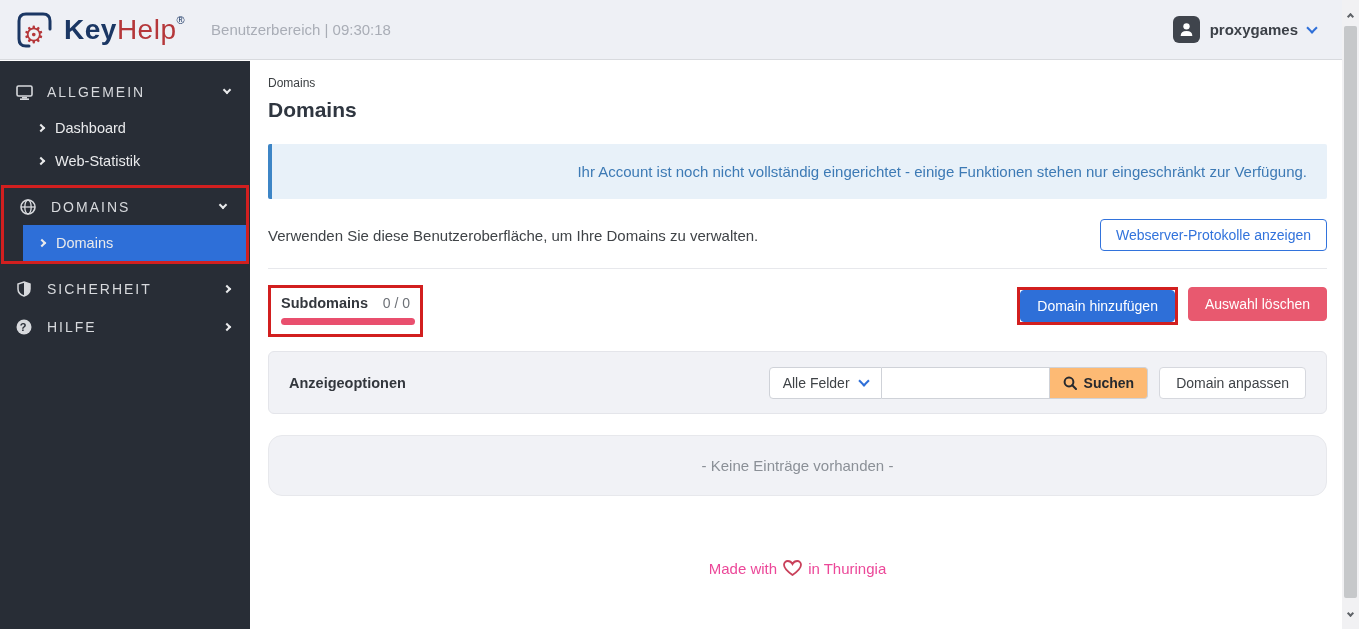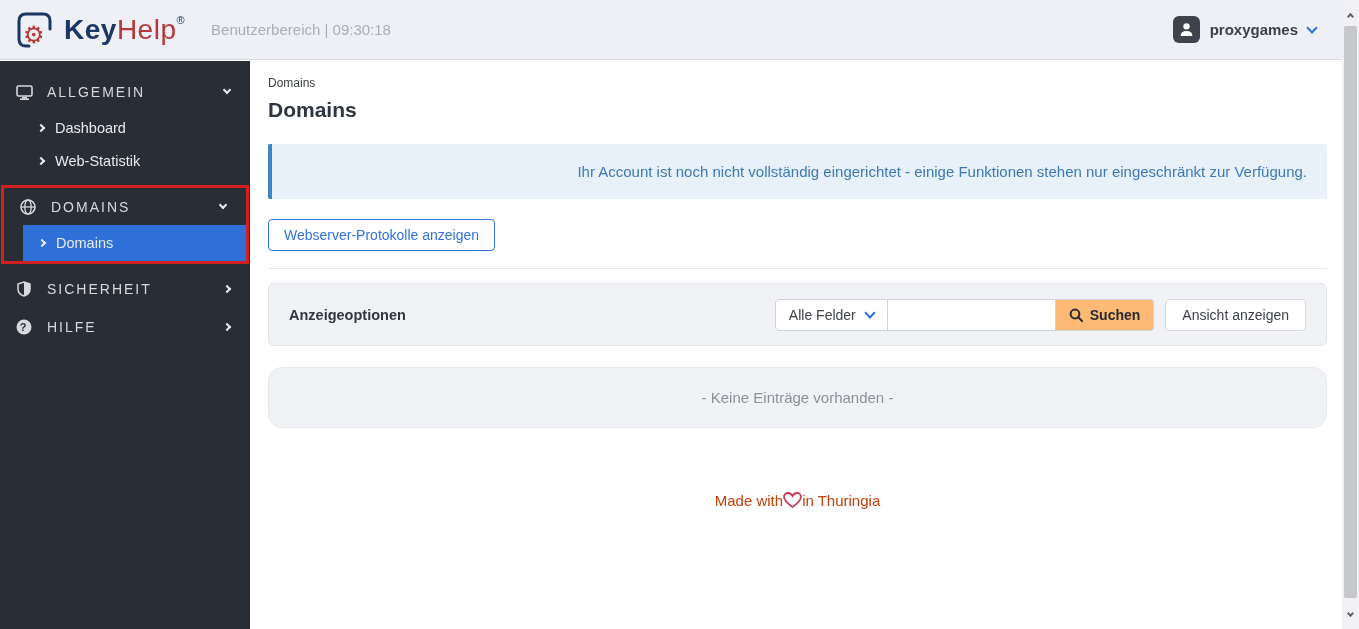--- a/index.html
+++ b/index.html
@@ -81,21 +81,21 @@
                 border-radius:0 4px 4px 0; height:32px; padding:0 13px;
                 display:flex; align-items:center; gap:7px; color:#26292e; font-weight:bold; }
   .btn-plain { background:#fff; border:1px solid #d6d8de; color:#3f4347; padding:7px 16px;
                margin-left:11px; height:32px; }
 
   .empty-panel { margin-top:21px; background:#f1f2f6; border:1px solid #e7e8ec; border-radius:14px;
                  height:61px; display:flex; align-items:center; justify-content:center; }
   .empty-text { color:#8b9097; font-size:15px; }
 
   .footer { margin-top:64px; text-align:center; }
-  .made { font-size:15px; color:#c2410c; display:inline-flex; align-items:center; }
+  .made { font-size:15px; color:#ec4899; display:inline-flex; align-items:center; gap:6px; }
   .copyright { margin-top:14px; font-size:15px; color:#3273dc; cursor:pointer; display:inline-block; }
   .footer-rows { display:flex; flex-direction:column; align-items:center; }
 
   
   .scrollbar { position:absolute; top:0; right:0; width:17px; height:629px; background:#f1f1f3; }
   .sb-arrow { position:absolute; left:0; width:17px; height:17px; display:flex;
               align-items:center; justify-content:center; }
   .sb-arrow .chev { border-color:#5f6368; width:5px; height:5px; border-width:0 2px 2px 0; }
   .sb-up { top:6px; } .sb-up .chev { transform:rotate(-135deg); margin-top:3px; }
   .sb-down { bottom:6px; } .sb-down .chev { transform:rotate(45deg); margin-bottom:3px; }
@@ -195,44 +195,60 @@
 
   <div class="content">
     <div class="crumb">Domains</div>
     <h1 class="page-title">Domains</h1>
 
     <div class="alert">
       <span>Ihr Account ist noch nicht vollständig eingerichtet - einige Funktionen stehen nur eingeschränkt zur Verfügung.</span>
     </div>
 
     <div class="intro-row">
+      <span class="intro-text">Verwenden Sie diese Benutzeroberfläche, um Ihre Domains zu verwalten.</span>
       <button class="btn btn-outline">Webserver-Protokolle anzeigen</button>
     </div>
 
     <hr class="hr">
 
+    <div class="quota-row">
+      <div class="ann-box quota-wrap">
+        <div class="quota-line">
+          <span class="quota-label">Subdomains</span>
+          <span class="quota-value">0 / 0</span>
+        </div>
+        <div class="quota-bar"></div>
+      </div>
+      <div class="actions">
+        <span class="ann-box ann-btn">
+          <button class="btn btn-primary">Domain hinzufügen</button>
+        </span>
+        <button class="btn btn-danger">Auswahl löschen</button>
+      </div>
+    </div>
 
     <div class="panel">
       <span class="panel-label">Anzeigeoptionen</span>
       <div class="search-area">
         <div class="igroup">
           <div class="fake-select">
             <span>Alle Felder</span>
             <span class="chev down"></span>
           </div>
           <input class="search-input" type="text" value="" style="">
           <button class="btn btn-search">
             <svg width="14" height="14" viewBox="0 0 14 14">
               <circle cx="6" cy="6" r="4.4" fill="none" stroke="#26292e" stroke-width="2"></circle>
               <line x1="9.3" y1="9.3" x2="13" y2="13" stroke="#26292e" stroke-width="2" stroke-linecap="round"></line>
             </svg>
             <span>Suchen</span>
           </button>
         </div>
-        <button class="btn btn-plain">Ansicht anzeigen</button>
+        <button class="btn btn-plain">Domain anpassen</button>
       </div>
     </div>
 
     <div class="empty-panel">
       <span class="empty-text">- Keine Einträge vorhanden -</span>
     </div>
 
     <div class="footer footer-rows">
       <span class="made">
         <span>Made with</span>

